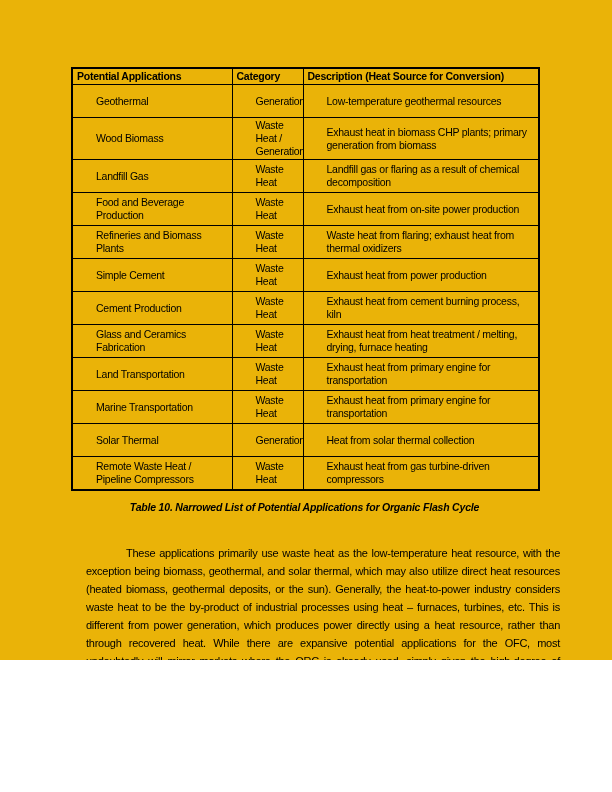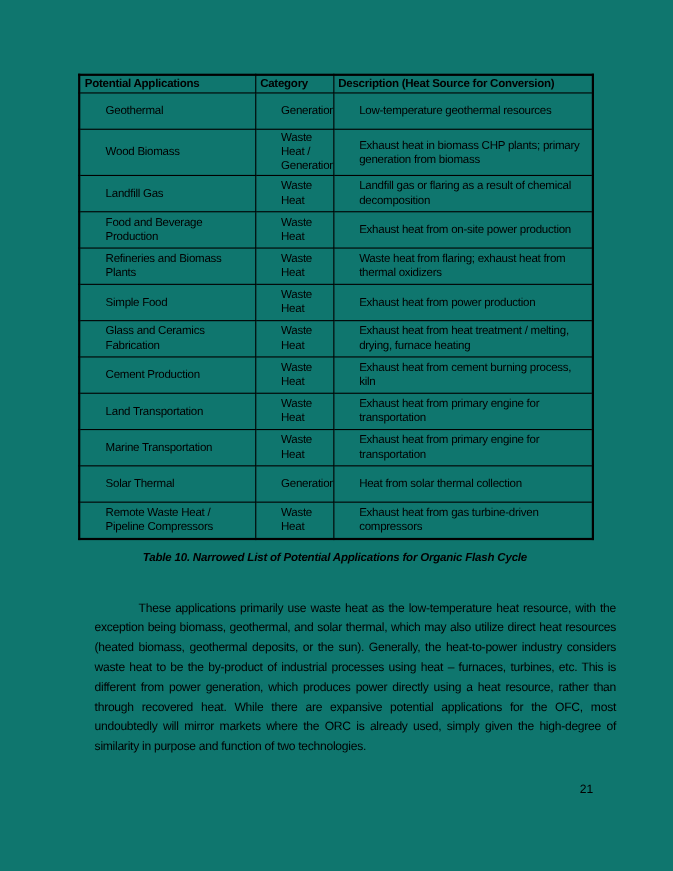--- a/index.html
+++ b/index.html
@@ -3,22 +3,22 @@
 <meta charset="utf-8">
 <style>
   html, body {
     margin: 0;
     padding: 0;
     background: #ffffff;
   }
   .page {
     position: relative;
     width: 612px;
-    height: 792px;
-    background: #0f766e;
+    height: 660px;
+    background: #eab308;
     font-family: "Liberation Sans", sans-serif;
     color: #000000;
     overflow: hidden;
   }
   .table-wrap {
     position: absolute;
     left: 71px;
     top: 67px;
     width: 467px;
   }
@@ -119,33 +119,33 @@
             <td>Food and Beverage Production</td>
             <td>Waste Heat</td>
             <td>Exhaust heat from on-site power production</td>
           </tr>
           <tr>
             <td>Refineries and Biomass Plants</td>
             <td>Waste Heat</td>
             <td>Waste heat from flaring; exhaust heat from thermal oxidizers</td>
           </tr>
           <tr>
-            <td>Simple Food</td>
+            <td>Simple Cement</td>
             <td>Waste Heat</td>
             <td>Exhaust heat from power production</td>
+          </tr>
+          <tr>
+            <td>Cement Production</td>
+            <td>Waste Heat</td>
+            <td>Exhaust heat from cement burning process, kiln</td>
           </tr>
           <tr>
             <td>Glass and Ceramics Fabrication</td>
             <td>Waste Heat</td>
             <td>Exhaust heat from heat treatment / melting, drying, furnace heating</td>
-          </tr>
-          <tr>
-            <td>Cement Production</td>
-            <td>Waste Heat</td>
-            <td>Exhaust heat from cement burning process, kiln</td>
           </tr>
           <tr>
             <td>Land Transportation</td>
             <td>Waste Heat</td>
             <td>Exhaust heat from primary engine for transportation</td>
           </tr>
           <tr>
             <td>Marine Transportation</td>
             <td>Waste Heat</td>
             <td>Exhaust heat from primary engine for transportation</td>

